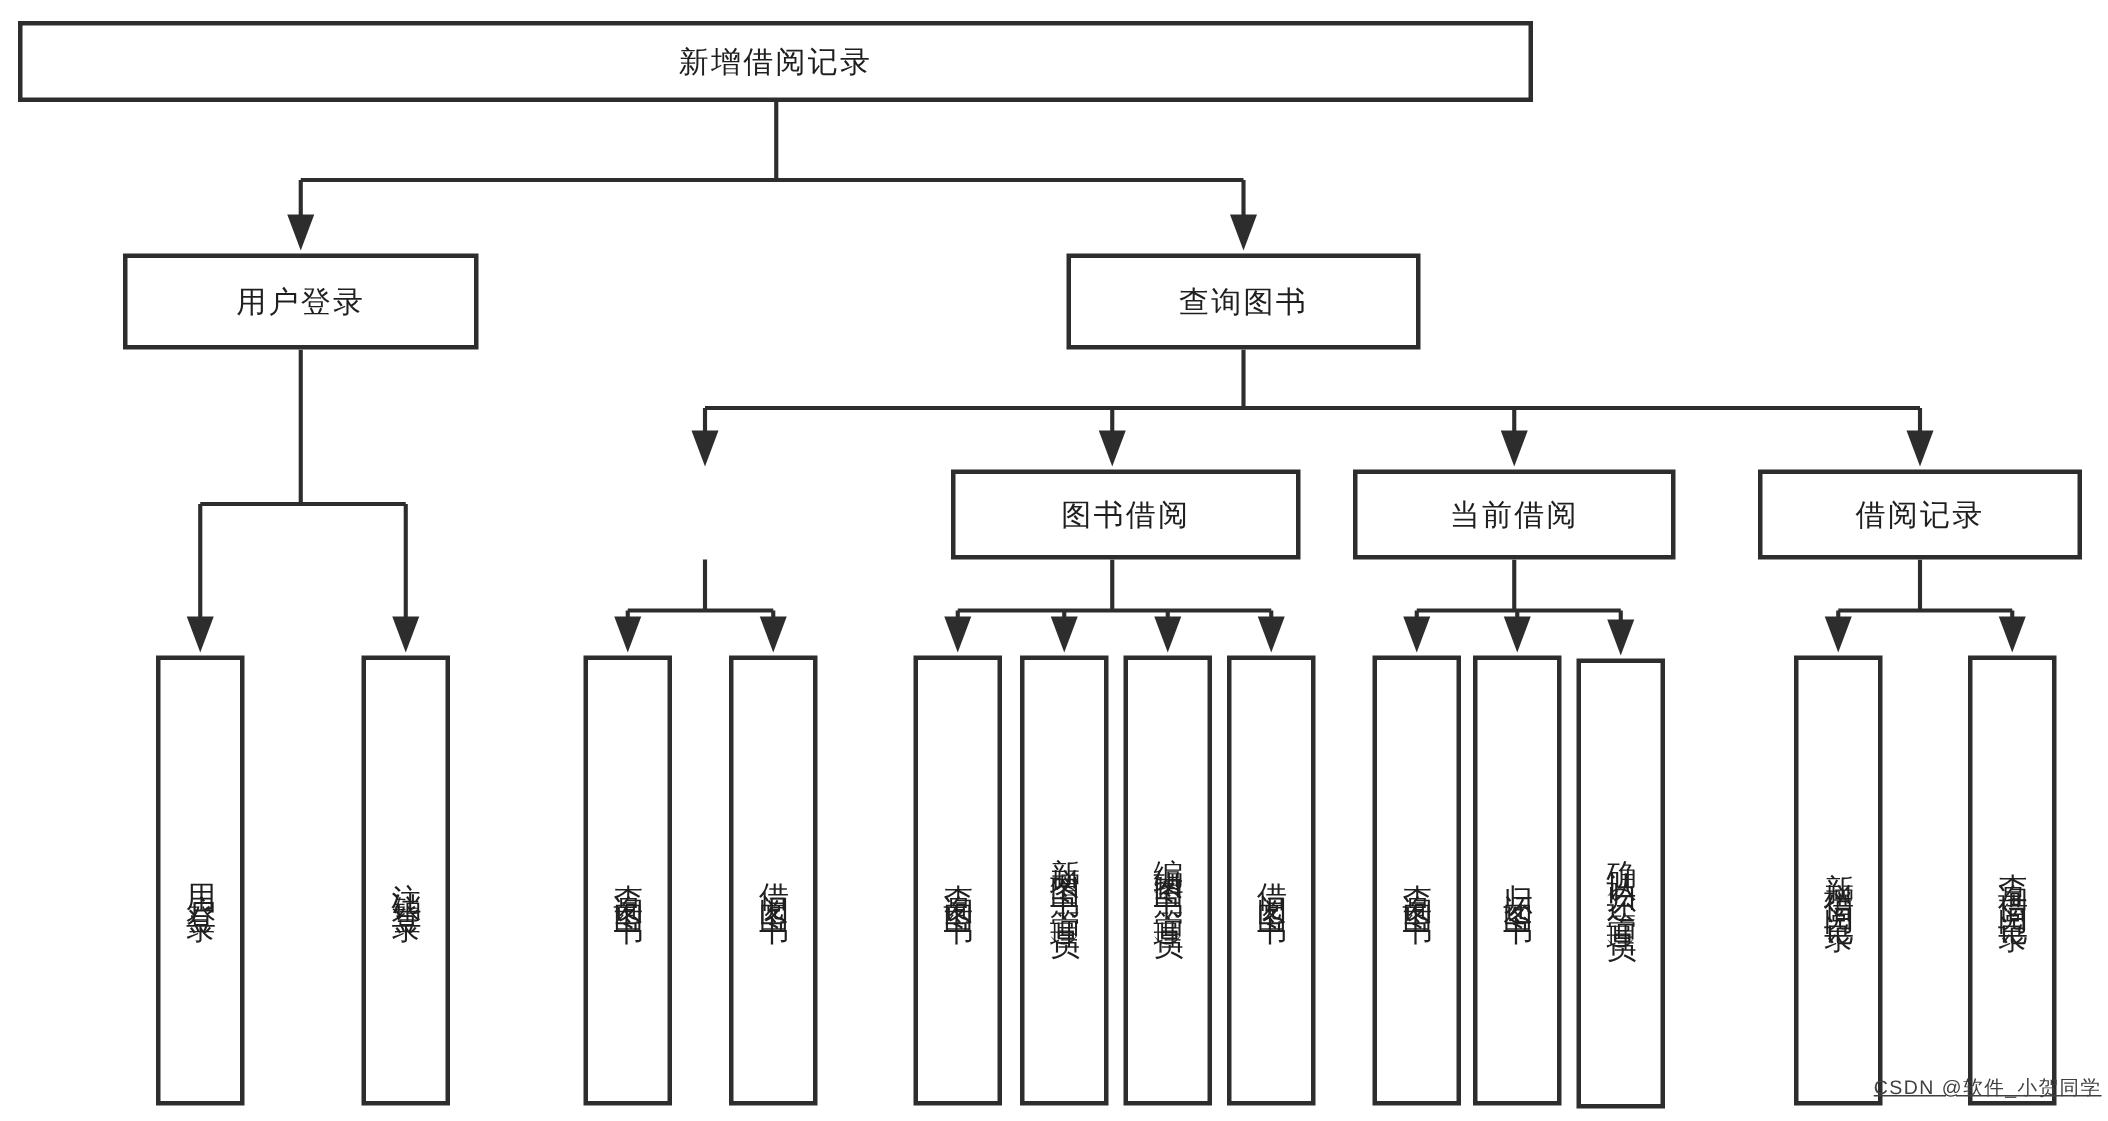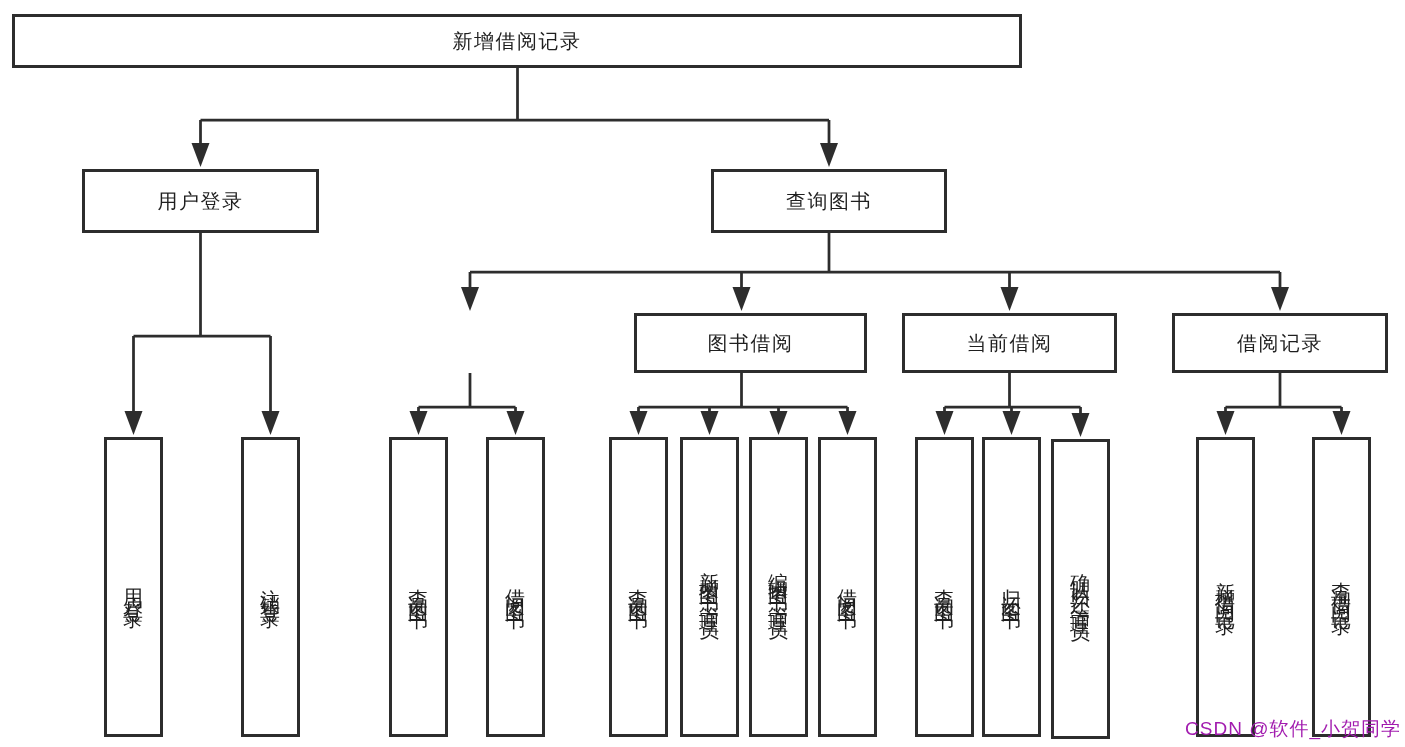--- a/index.html
+++ b/index.html
@@ -25,25 +25,26 @@
   .vnode > span {
     writing-mode:vertical-rl;
     text-orientation:mixed;
     letter-spacing:7px;
     line-height:1;
     font-size:20px;
   }
   .watermark {
     position:absolute;
     top:716px; right:4px;
-    font-size:19px;
+    font-size:13px;
     letter-spacing:1px;
-    color:#a21caf;
+    color:#404040;
     z-index:5;
     white-space:nowrap;
+    text-decoration:underline;
   }
 </style>
 </head>
 <body>
 
 <div class="stage">
 
   <svg class="wires" viewBox="0 0 1405 747">
     <g stroke="#2d2d2d" stroke-width="2.75" fill="none">
 

